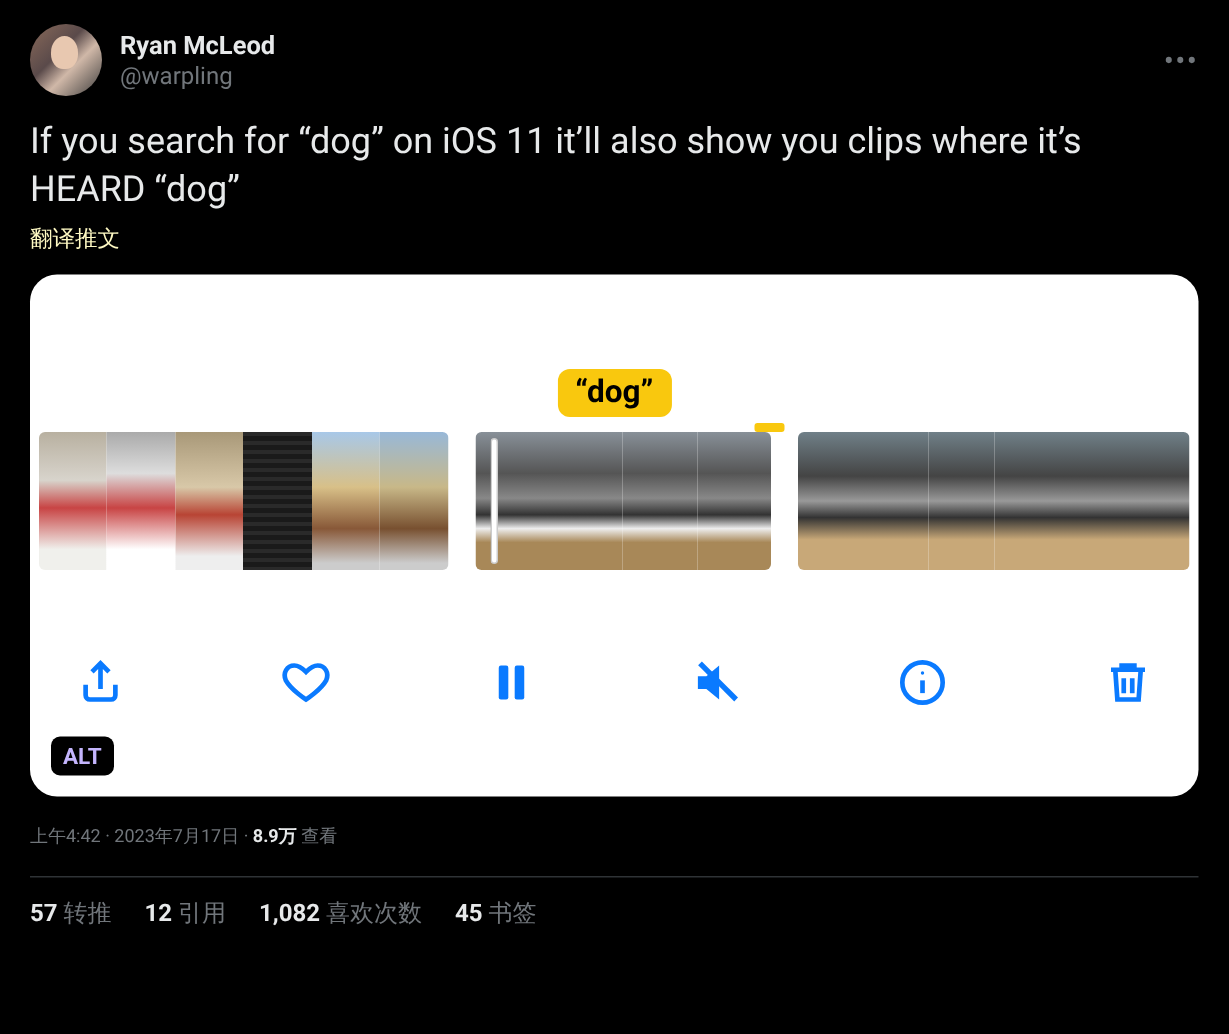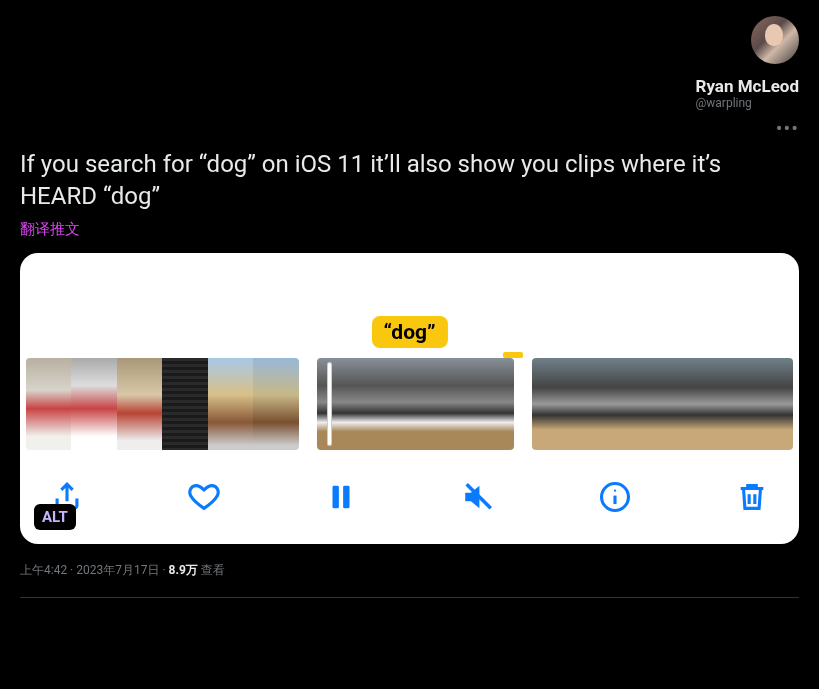--- a/index.html
+++ b/index.html
@@ -9,24 +9,23 @@
     width: 819px;
     height: 689px;
     overflow: hidden;
     color: #e7e9ea;
   }
   .tweet {
     padding: 16px 20px;
   }
   .header {
     display: flex;
-    align-items: flex-end;
+    align-items: center;
     gap: 12px;
     margin-bottom: 14px;
-    flex-direction: column;
   }
   .avatar {
     width: 48px;
     height: 48px;
     border-radius: 50%;
     background: linear-gradient(135deg, #8a6a5a 0%, #5a4a4a 40%, #d0b8a8 60%, #3a3a3a 100%);
     flex-shrink: 0;
     position: relative;
     overflow: hidden;
   }
@@ -40,47 +39,47 @@
     background: #e8c8b0;
     border-radius: 50% 50% 45% 45%;
   }
   .user-block { flex: 1; }
   .display-name {
     font-weight: 700;
     font-size: 17px;
     color: #e7e9ea;
   }
   .handle {
-    font-size: 12px;
+    font-size: 16px;
     color: #71767b;
   }
   .more-dots {
     color: #71767b;
     font-size: 20px;
     letter-spacing: 1px;
     line-height: 12px;
   }
   .tweet-text {
     font-size: 24px;
     line-height: 1.35;
     color: #e7e9ea;
     margin-bottom: 6px;
   }
   .translate {
-    color: #d946ef;
+    color: #fef9c3;
     font-size: 15px;
     margin-bottom: 14px;
     display: inline-block;
   }
   .media-card {
     background: #fff;
     border-radius: 18px;
     overflow: hidden;
     position: relative;
-    height: 291px;
+    height: 348px;
     display: flex;
     flex-direction: column;
   }
   .media-top {
     flex: 0 0 105px;
     position: relative;
   }
   .caption-pill {
     position: absolute;
     left: 50%;
@@ -280,14 +279,20 @@
 
     <div class="alt-badge">ALT</div>
   </div>
 
   <div class="meta-row">
     <span>上午4:42</span><span> · </span><span>2023年7月17日</span><span> · </span><span class="views-count">8.9万</span><span> 查看</span>
   </div>
 
   <hr class="divider">
 
+  <div class="stats-row">
+    <div><span class="num">57</span><span>转推</span></div>
+    <div><span class="num">12</span><span>引用</span></div>
+    <div><span class="num">1,082</span><span>喜欢次数</span></div>
+    <div><span class="num">45</span><span>书签</span></div>
+  </div>
 
 </div>
 
 </body></html>

